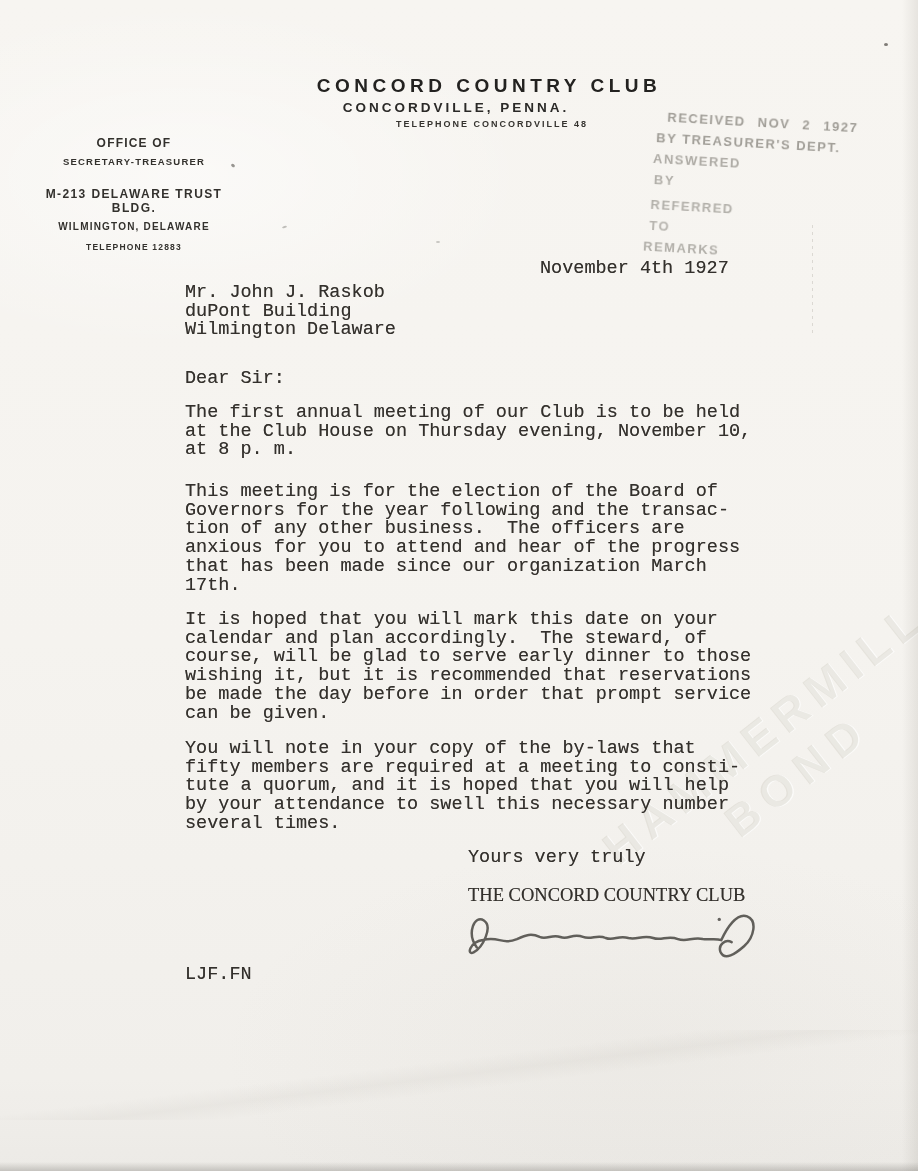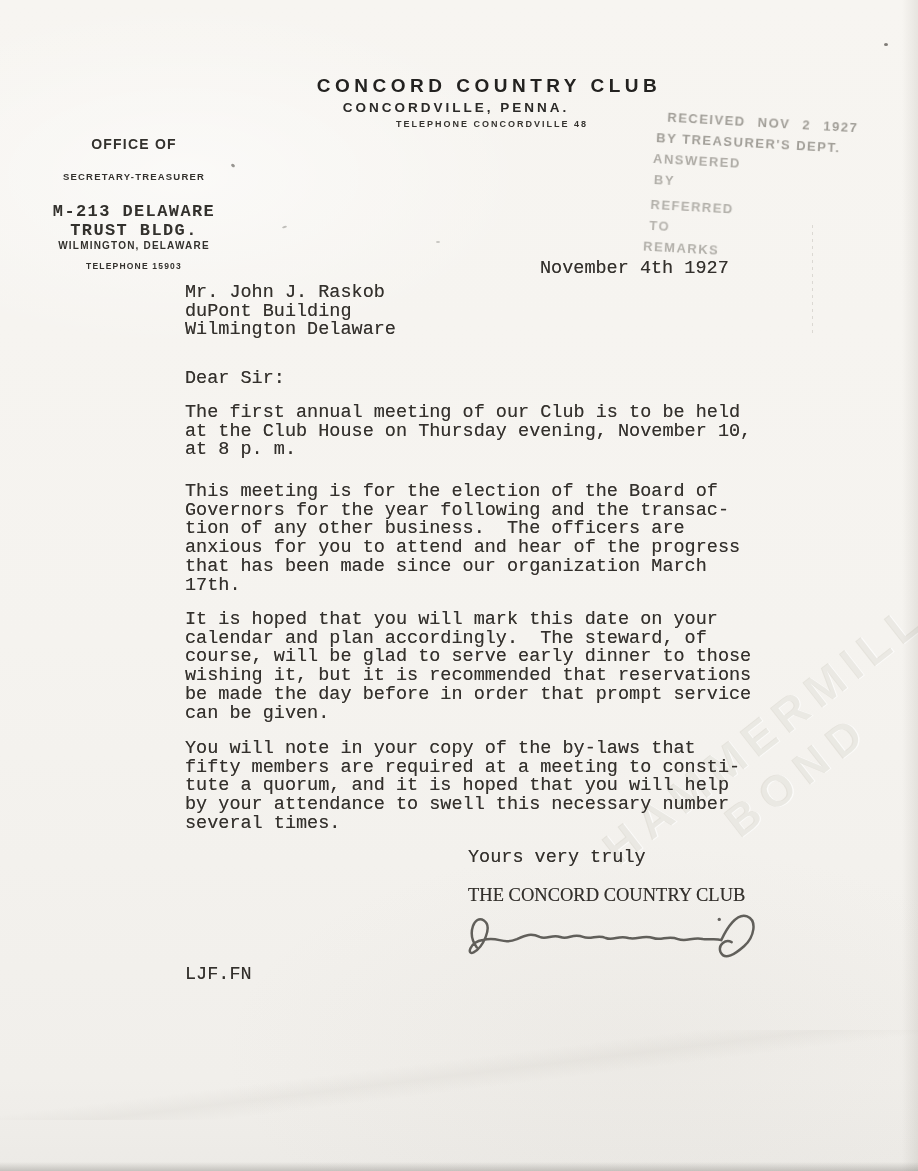--- a/index.html
+++ b/index.html
@@ -32,23 +32,23 @@
 
   
   .club-name{position:absolute;top:75px;left:0;width:912px;text-align:center;
     font-size:19px;font-weight:600;letter-spacing:4.5px;color:#232220;padding-left:33px;}
   .club-loc{position:absolute;top:100px;left:0;width:912px;text-align:center;
     font-size:13.5px;font-weight:600;letter-spacing:3px;color:#2a2927;}
   .club-tel{position:absolute;top:119px;left:0;width:912px;text-align:center;
     font-size:9px;font-weight:700;letter-spacing:2px;color:#35332f;padding-left:36px;}
   .office{position:absolute;left:28px;top:136px;width:212px;text-align:center;color:#33312d;}
   .office div{font-weight:700;letter-spacing:1.2px;}
-  .office div:nth-child(1){font-size:14px;margin-bottom:19px;}
+  .office div:nth-child(1){font-size:12px;margin-bottom:6px;}
   .office div:nth-child(2){font-size:9.5px;margin-bottom:20px;}
-  .office div:nth-child(3){font-size:17px;margin-bottom:0;letter-spacing:1.4px;font-family:Liberation Mono, monospace;}
+  .office div:nth-child(3){font-size:12px;margin-bottom:6px;letter-spacing:1.4px;}
   .office div:nth-child(4){font-size:10px;margin-bottom:10px;}
   .office div:nth-child(5){font-size:8.5px;}
 
   
   .stamp{position:absolute;left:656px;top:106px;width:250px;
     transform:rotate(3.2deg);transform-origin:left top;
     color:rgba(108,105,97,0.62);font-weight:600;font-size:13px;
     letter-spacing:1.5px;line-height:21px;filter:blur(0.3px);}
   .stamp div{white-space:pre;}
   .stamp div:nth-child(1){margin-left:12px;word-spacing:7px;}
@@ -100,21 +100,21 @@
 
   <div class="club-name">CONCORD COUNTRY CLUB</div>
   <div class="club-loc">CONCORDVILLE, PENNA.</div>
   <div class="club-tel">TELEPHONE CONCORDVILLE 48</div>
 
   <div class="office">
     <div>OFFICE OF</div>
     <div>SECRETARY-TREASURER</div>
     <div>M-213 DELAWARE TRUST BLDG.</div>
     <div>WILMINGTON, DELAWARE</div>
-    <div>TELEPHONE 15903</div>
+    <div>TELEPHONE 12883</div>
   </div>
 
   <div class="stamp">
     <div>RECEIVED NOV 2 1927</div>
     <div>BY TREASURER'S DEPT.</div>
     <div>ANSWERED</div>
     <div>BY</div>
     <div>REFERRED</div>
     <div>TO</div>
     <div>REMARKS</div>

